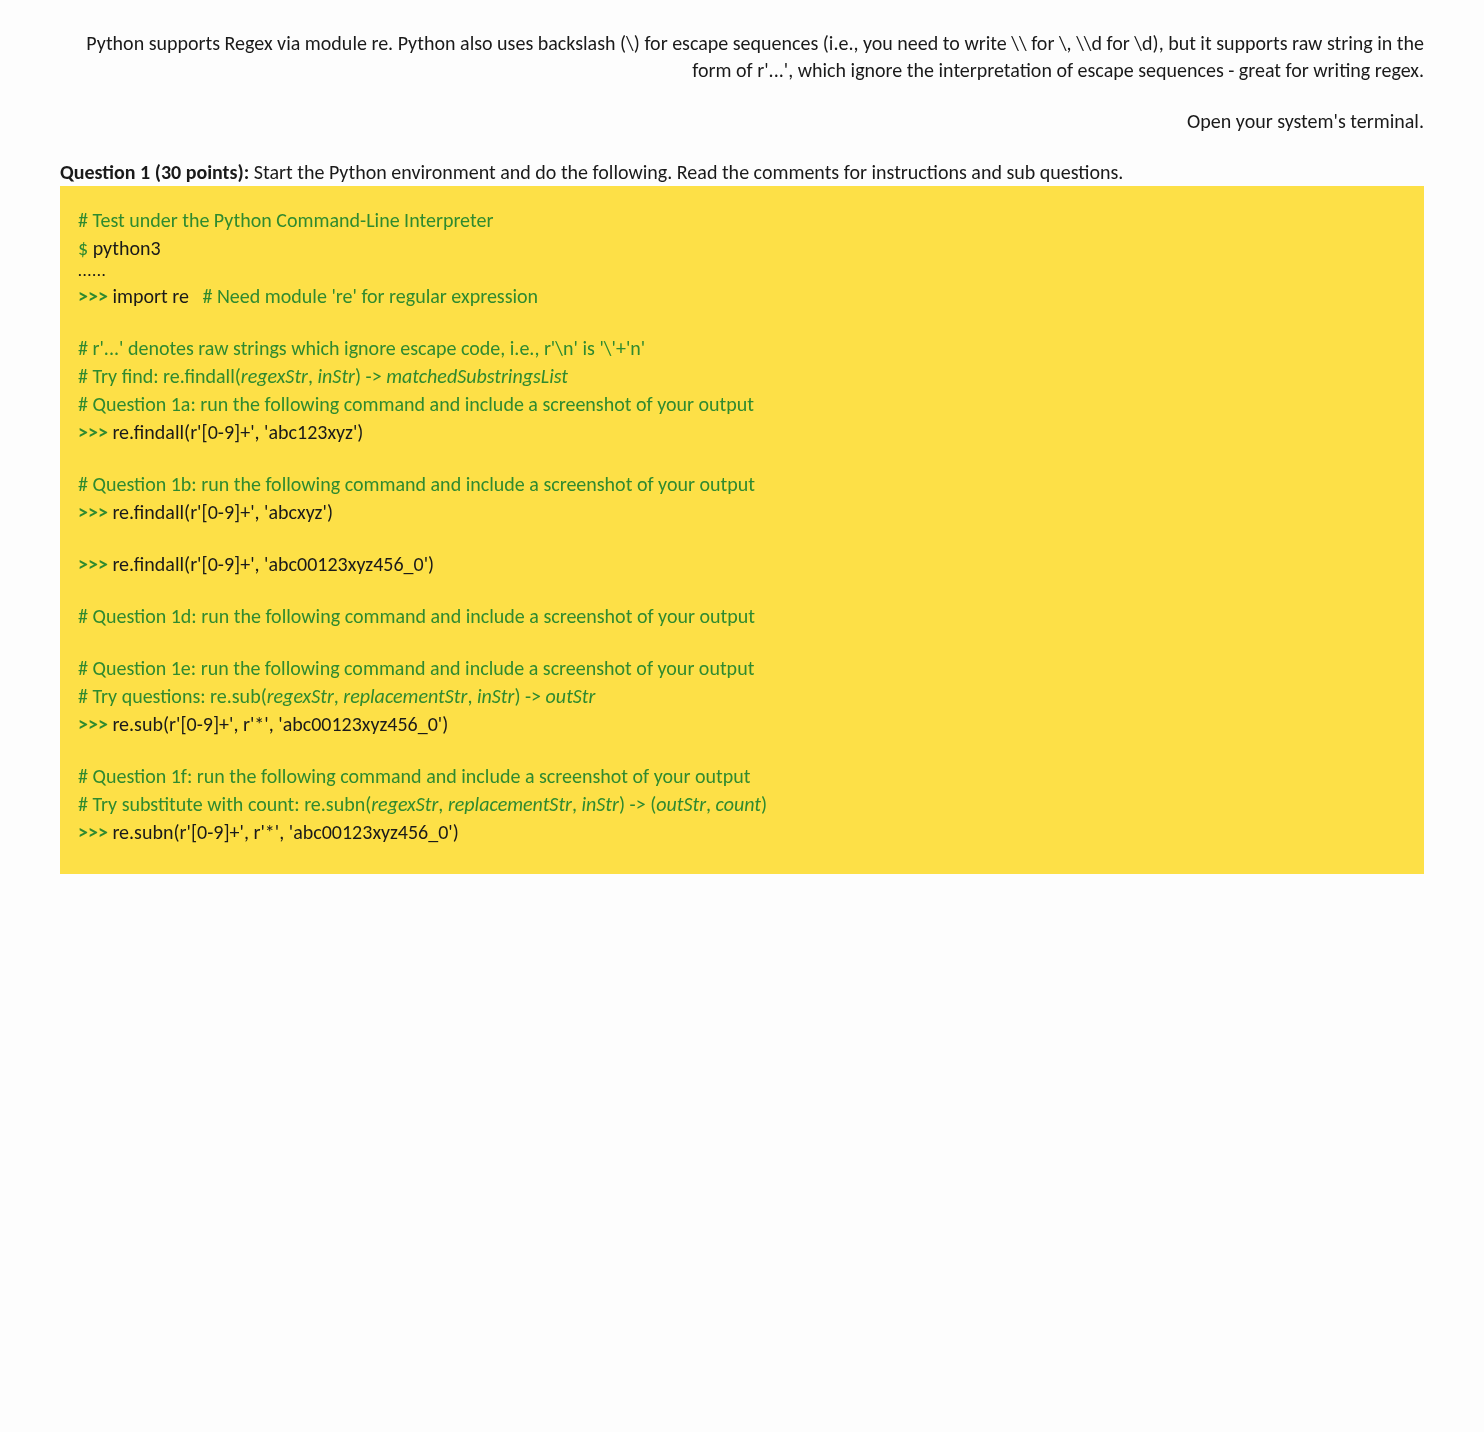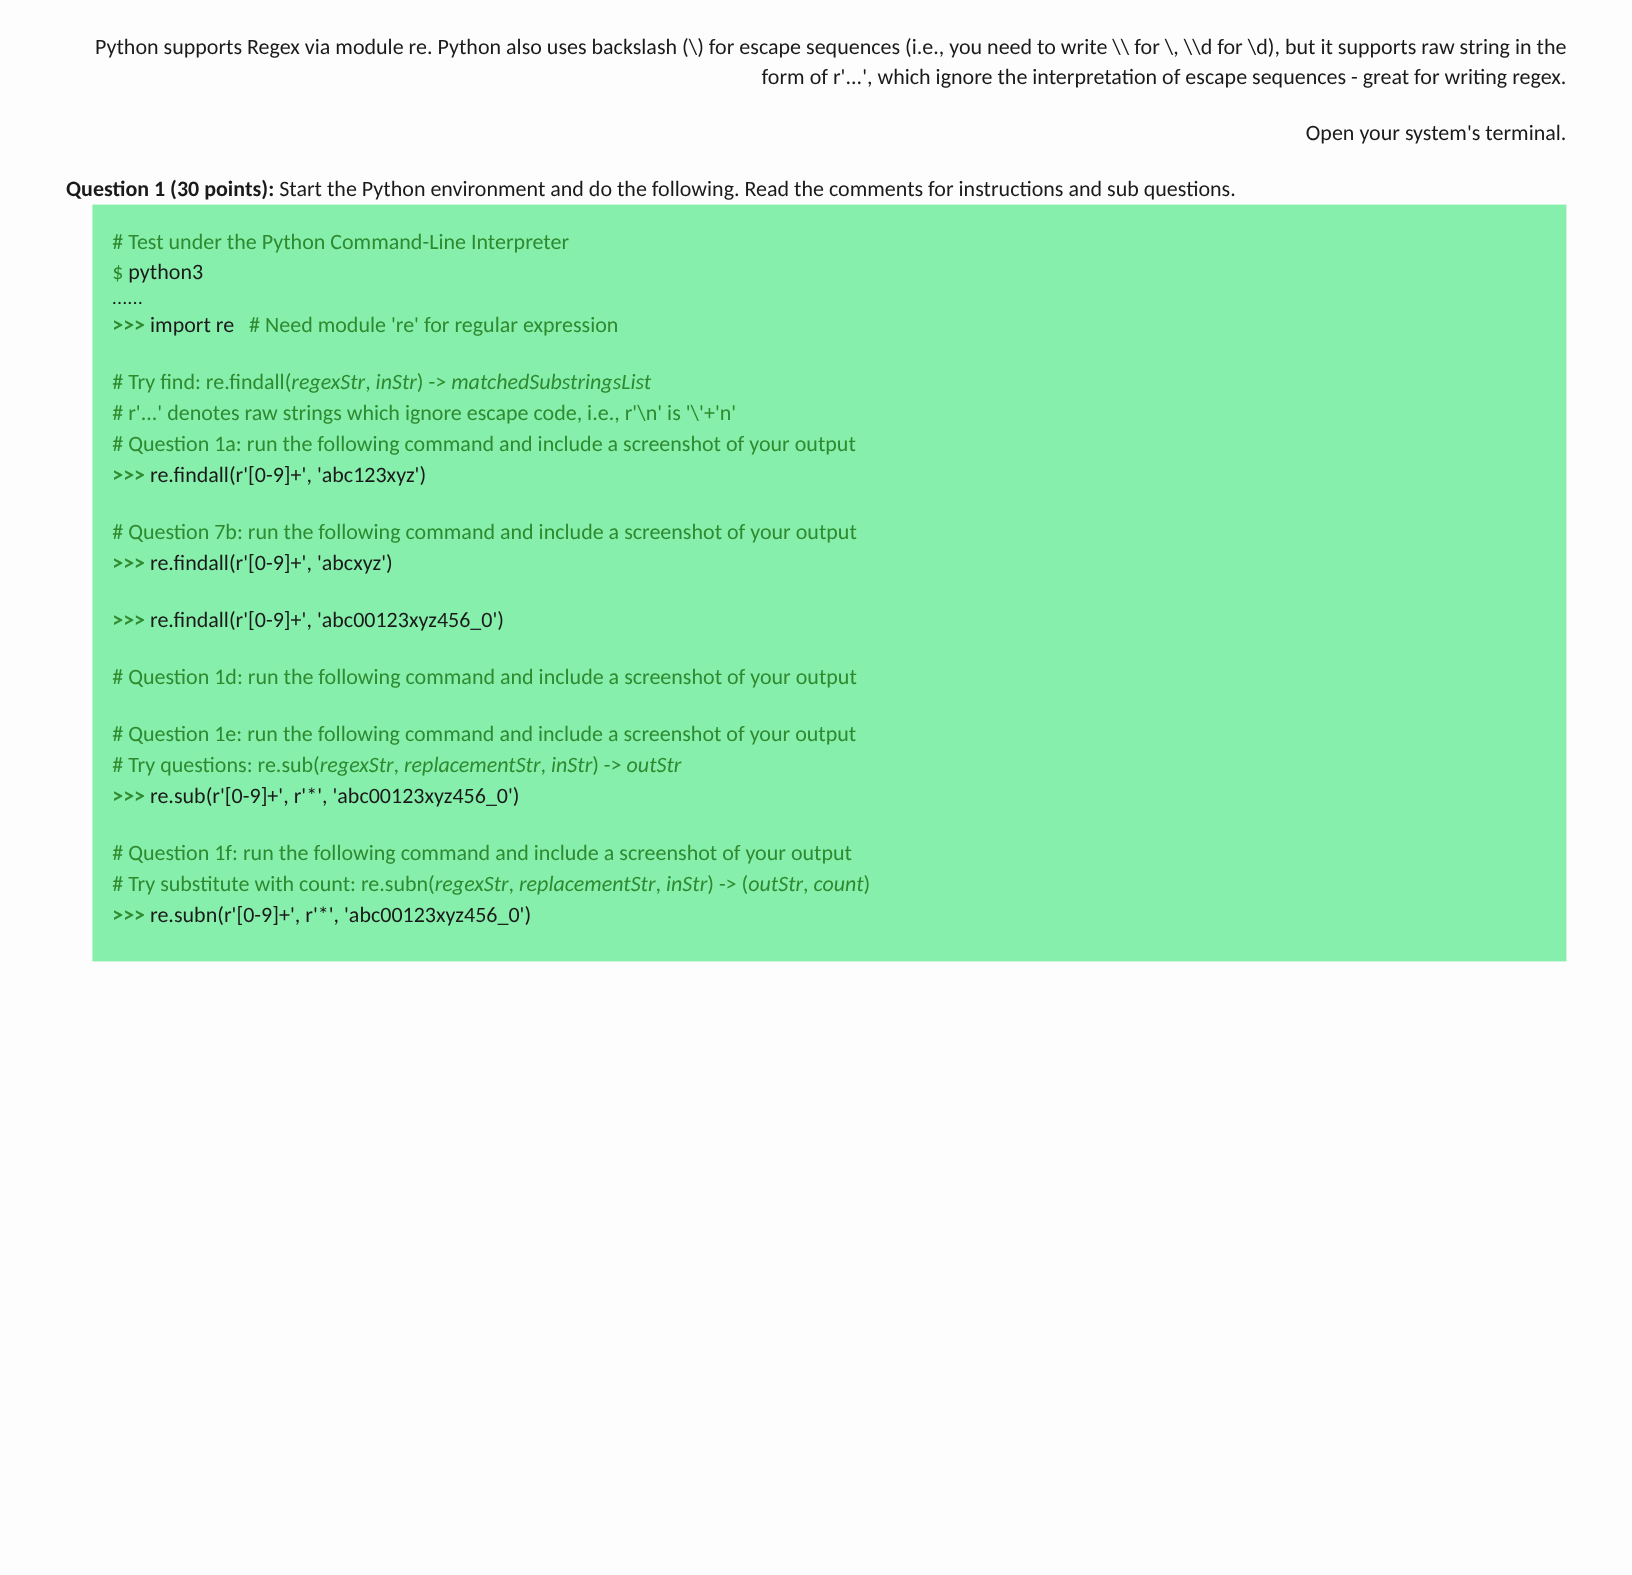--- a/index.html
+++ b/index.html
@@ -13,26 +13,25 @@
     }
     .intro-para {
       margin-bottom: 24px;
       text-align: right;
     }
     .question-lead {
       text-align: justify;
     }
     .bold { font-weight: 700; }
     .code-block {
-      background: #86efac;
+      background: #fde047;
       padding: 20px 18px 28px 18px;
       font-family: Calibri, 'Segoe UI', Arial, sans-serif;
       font-size: 20px;
       line-height: 1.4;
-      margin-left: 24px;
     }
     .code-line {
       white-space: pre-wrap;
     }
     .comment { color: #2f8a2f; }
     .cmd-dark { color: #1a1a1a; font-weight: 400; }
     .prompt { color: #2f8a2f; font-weight: 700; }
     .ital { font-style: italic; }
     .gap { height: 24px; }
     .dots {
@@ -54,28 +53,28 @@
 </p>
 
 <div class="code-block">
   <div class="code-line comment"># Test under the Python Command-Line Interpreter</div>
   <div class="code-line"><span class="comment">$ </span><span class="cmd-dark">python3</span></div>
   <div class="code-line dots">......</div>
   <div class="code-line"><span class="prompt">&gt;&gt;&gt; </span><span class="cmd-dark">import re</span><span class="comment">   # Need module 're' for regular expression</span></div>
 
   <div class="gap"></div>
 
+  <div class="code-line comment"># r'...' denotes raw strings which ignore escape code, i.e., r'\n' is '\'+'n'</div>
   <div class="code-line comment"><span># Try find: re.findall(</span><span class="ital">regexStr</span><span>, </span><span class="ital">inStr</span><span>) -&gt; </span><span class="ital">matchedSubstringsList</span></div>
-  <div class="code-line comment"># r'...' denotes raw strings which ignore escape code, i.e., r'\n' is '\'+'n'</div>
   <div class="code-line comment"># Question 1a: run the following command and include a screenshot of your output</div>
   <div class="code-line"><span class="prompt">&gt;&gt;&gt; </span><span class="cmd-dark">re.findall(r'[0-9]+', 'abc123xyz')</span></div>
 
   <div class="gap"></div>
 
-  <div class="code-line comment"># Question 7b: run the following command and include a screenshot of your output</div>
+  <div class="code-line comment"># Question 1b: run the following command and include a screenshot of your output</div>
   <div class="code-line"><span class="prompt">&gt;&gt;&gt; </span><span class="cmd-dark">re.findall(r'[0-9]+', 'abcxyz')</span></div>
 
   <div class="gap"></div>
 
   <div class="code-line"><span class="prompt">&gt;&gt;&gt; </span><span class="cmd-dark">re.findall(r'[0-9]+', 'abc00123xyz456_0')</span></div>
 
   <div class="gap"></div>
 
   <div class="code-line comment"># Question 1d: run the following command and include a screenshot of your output</div>
 

